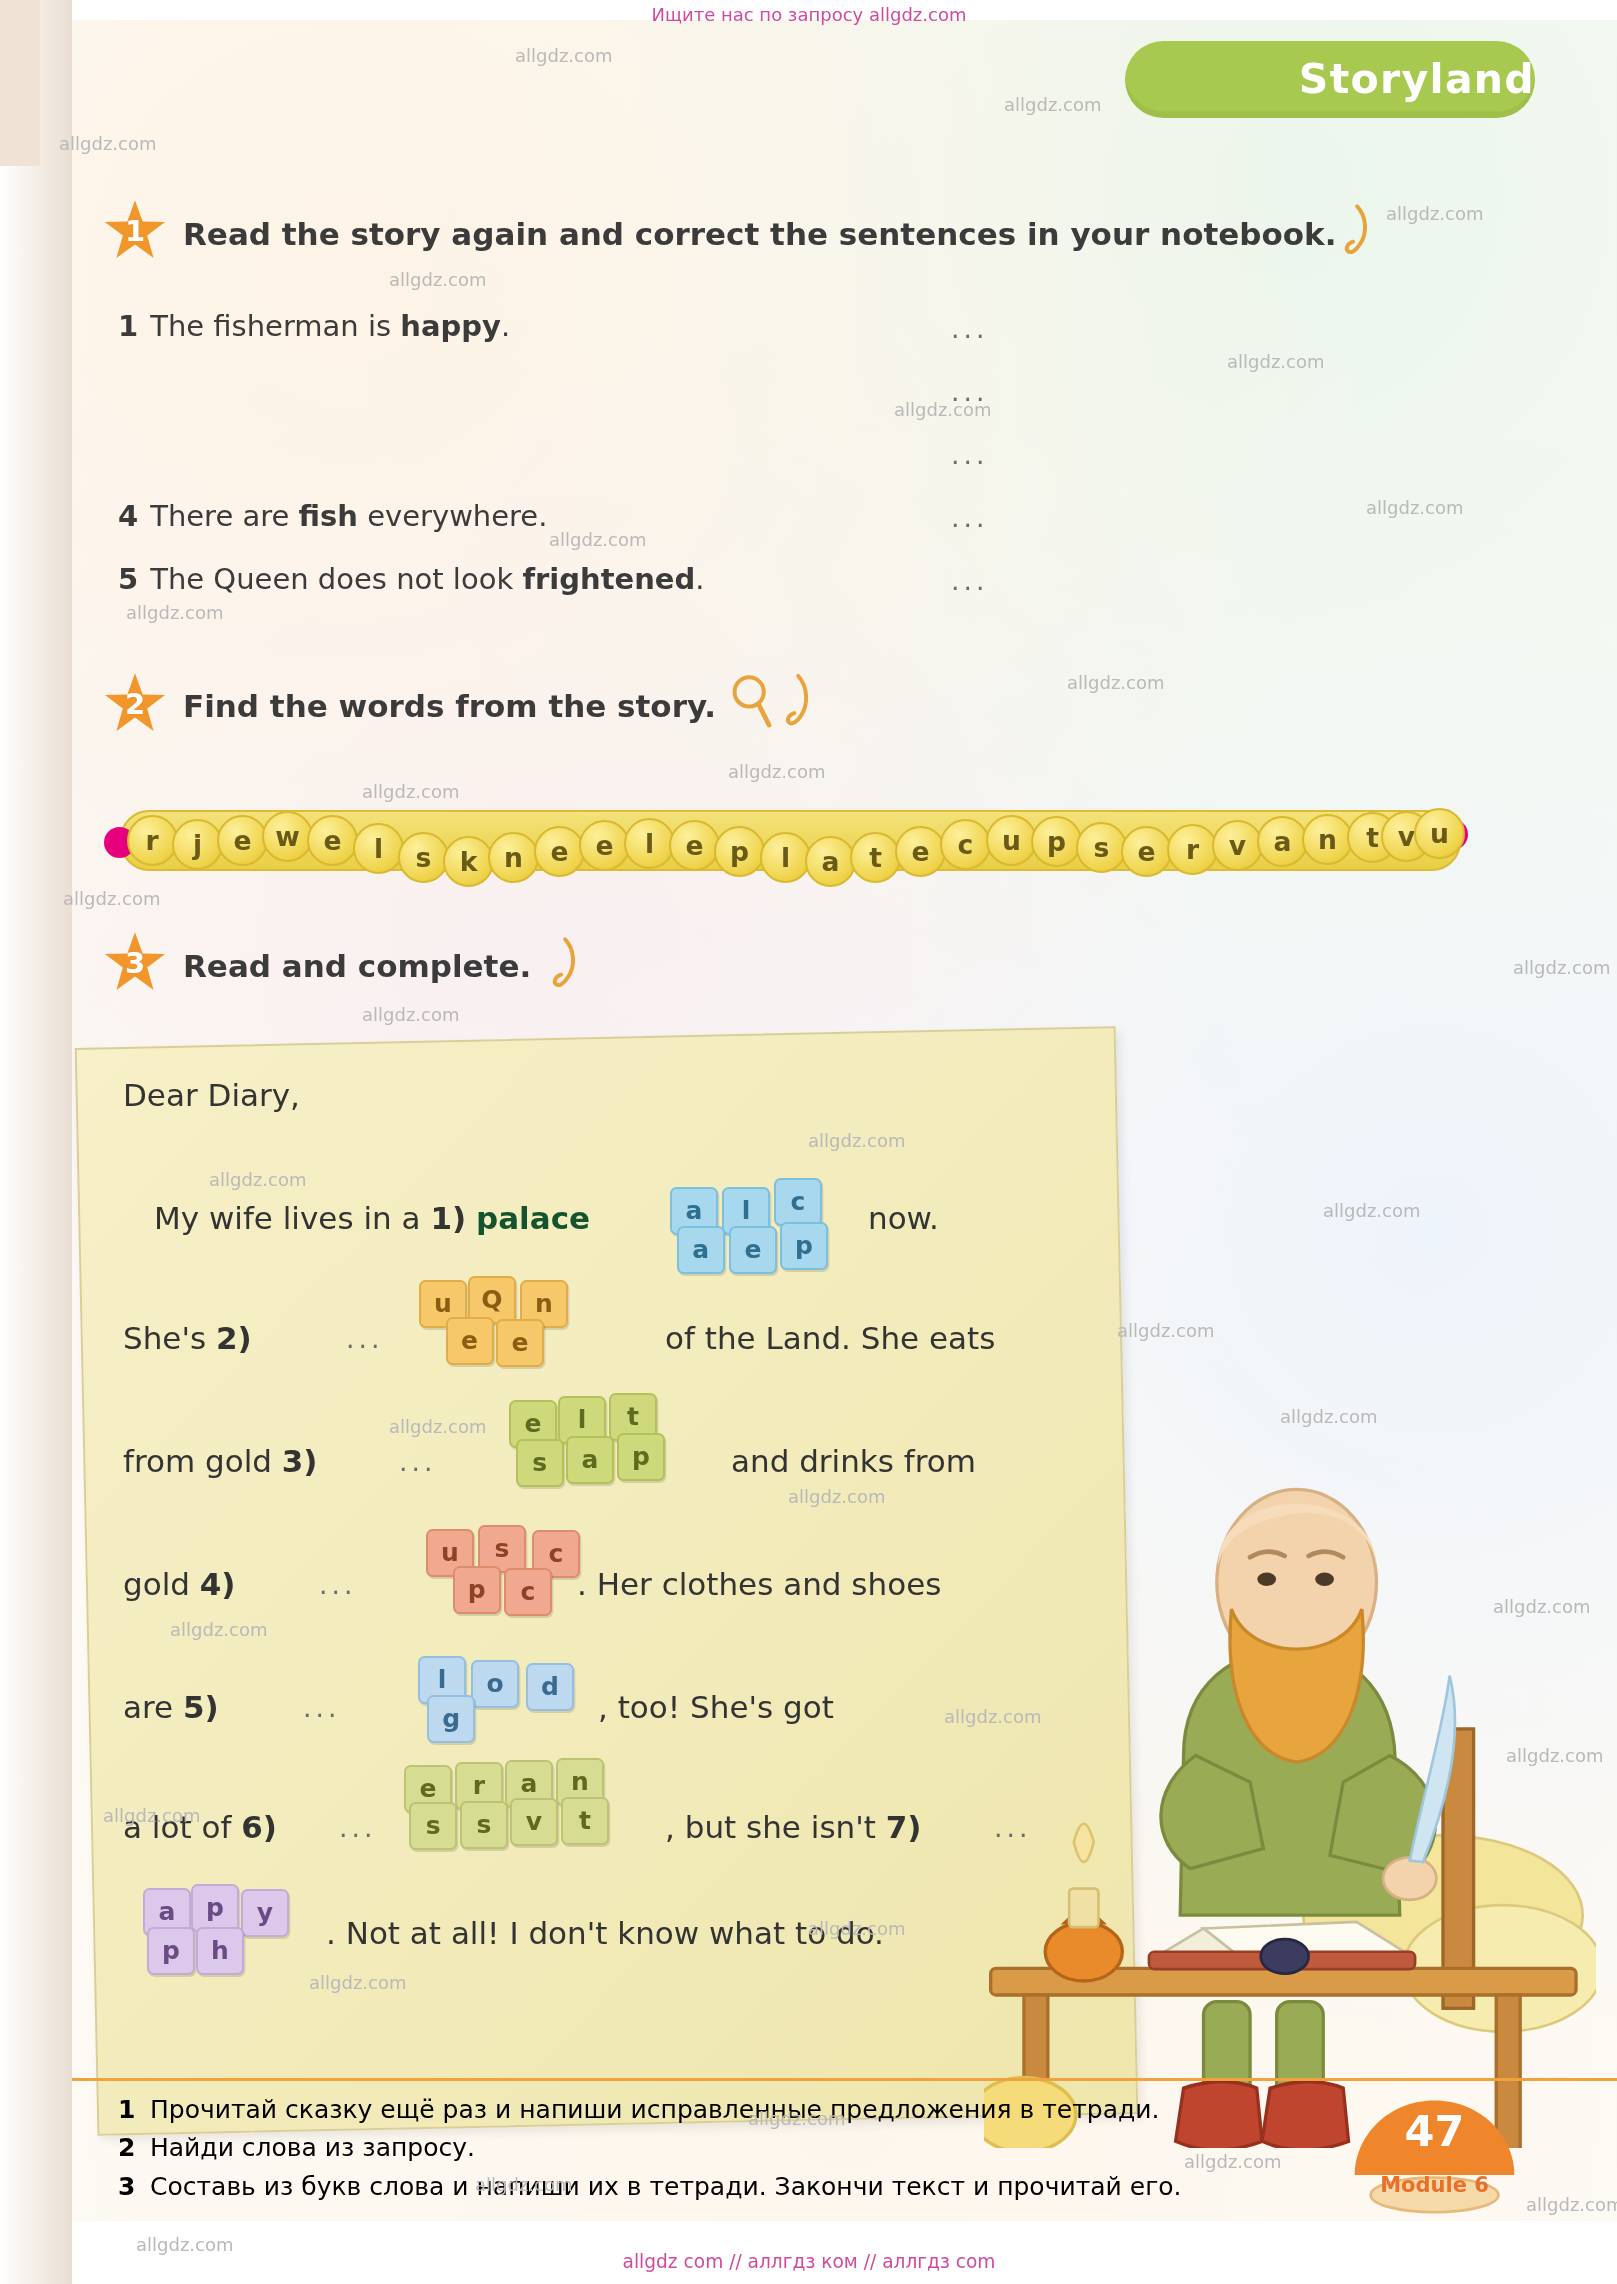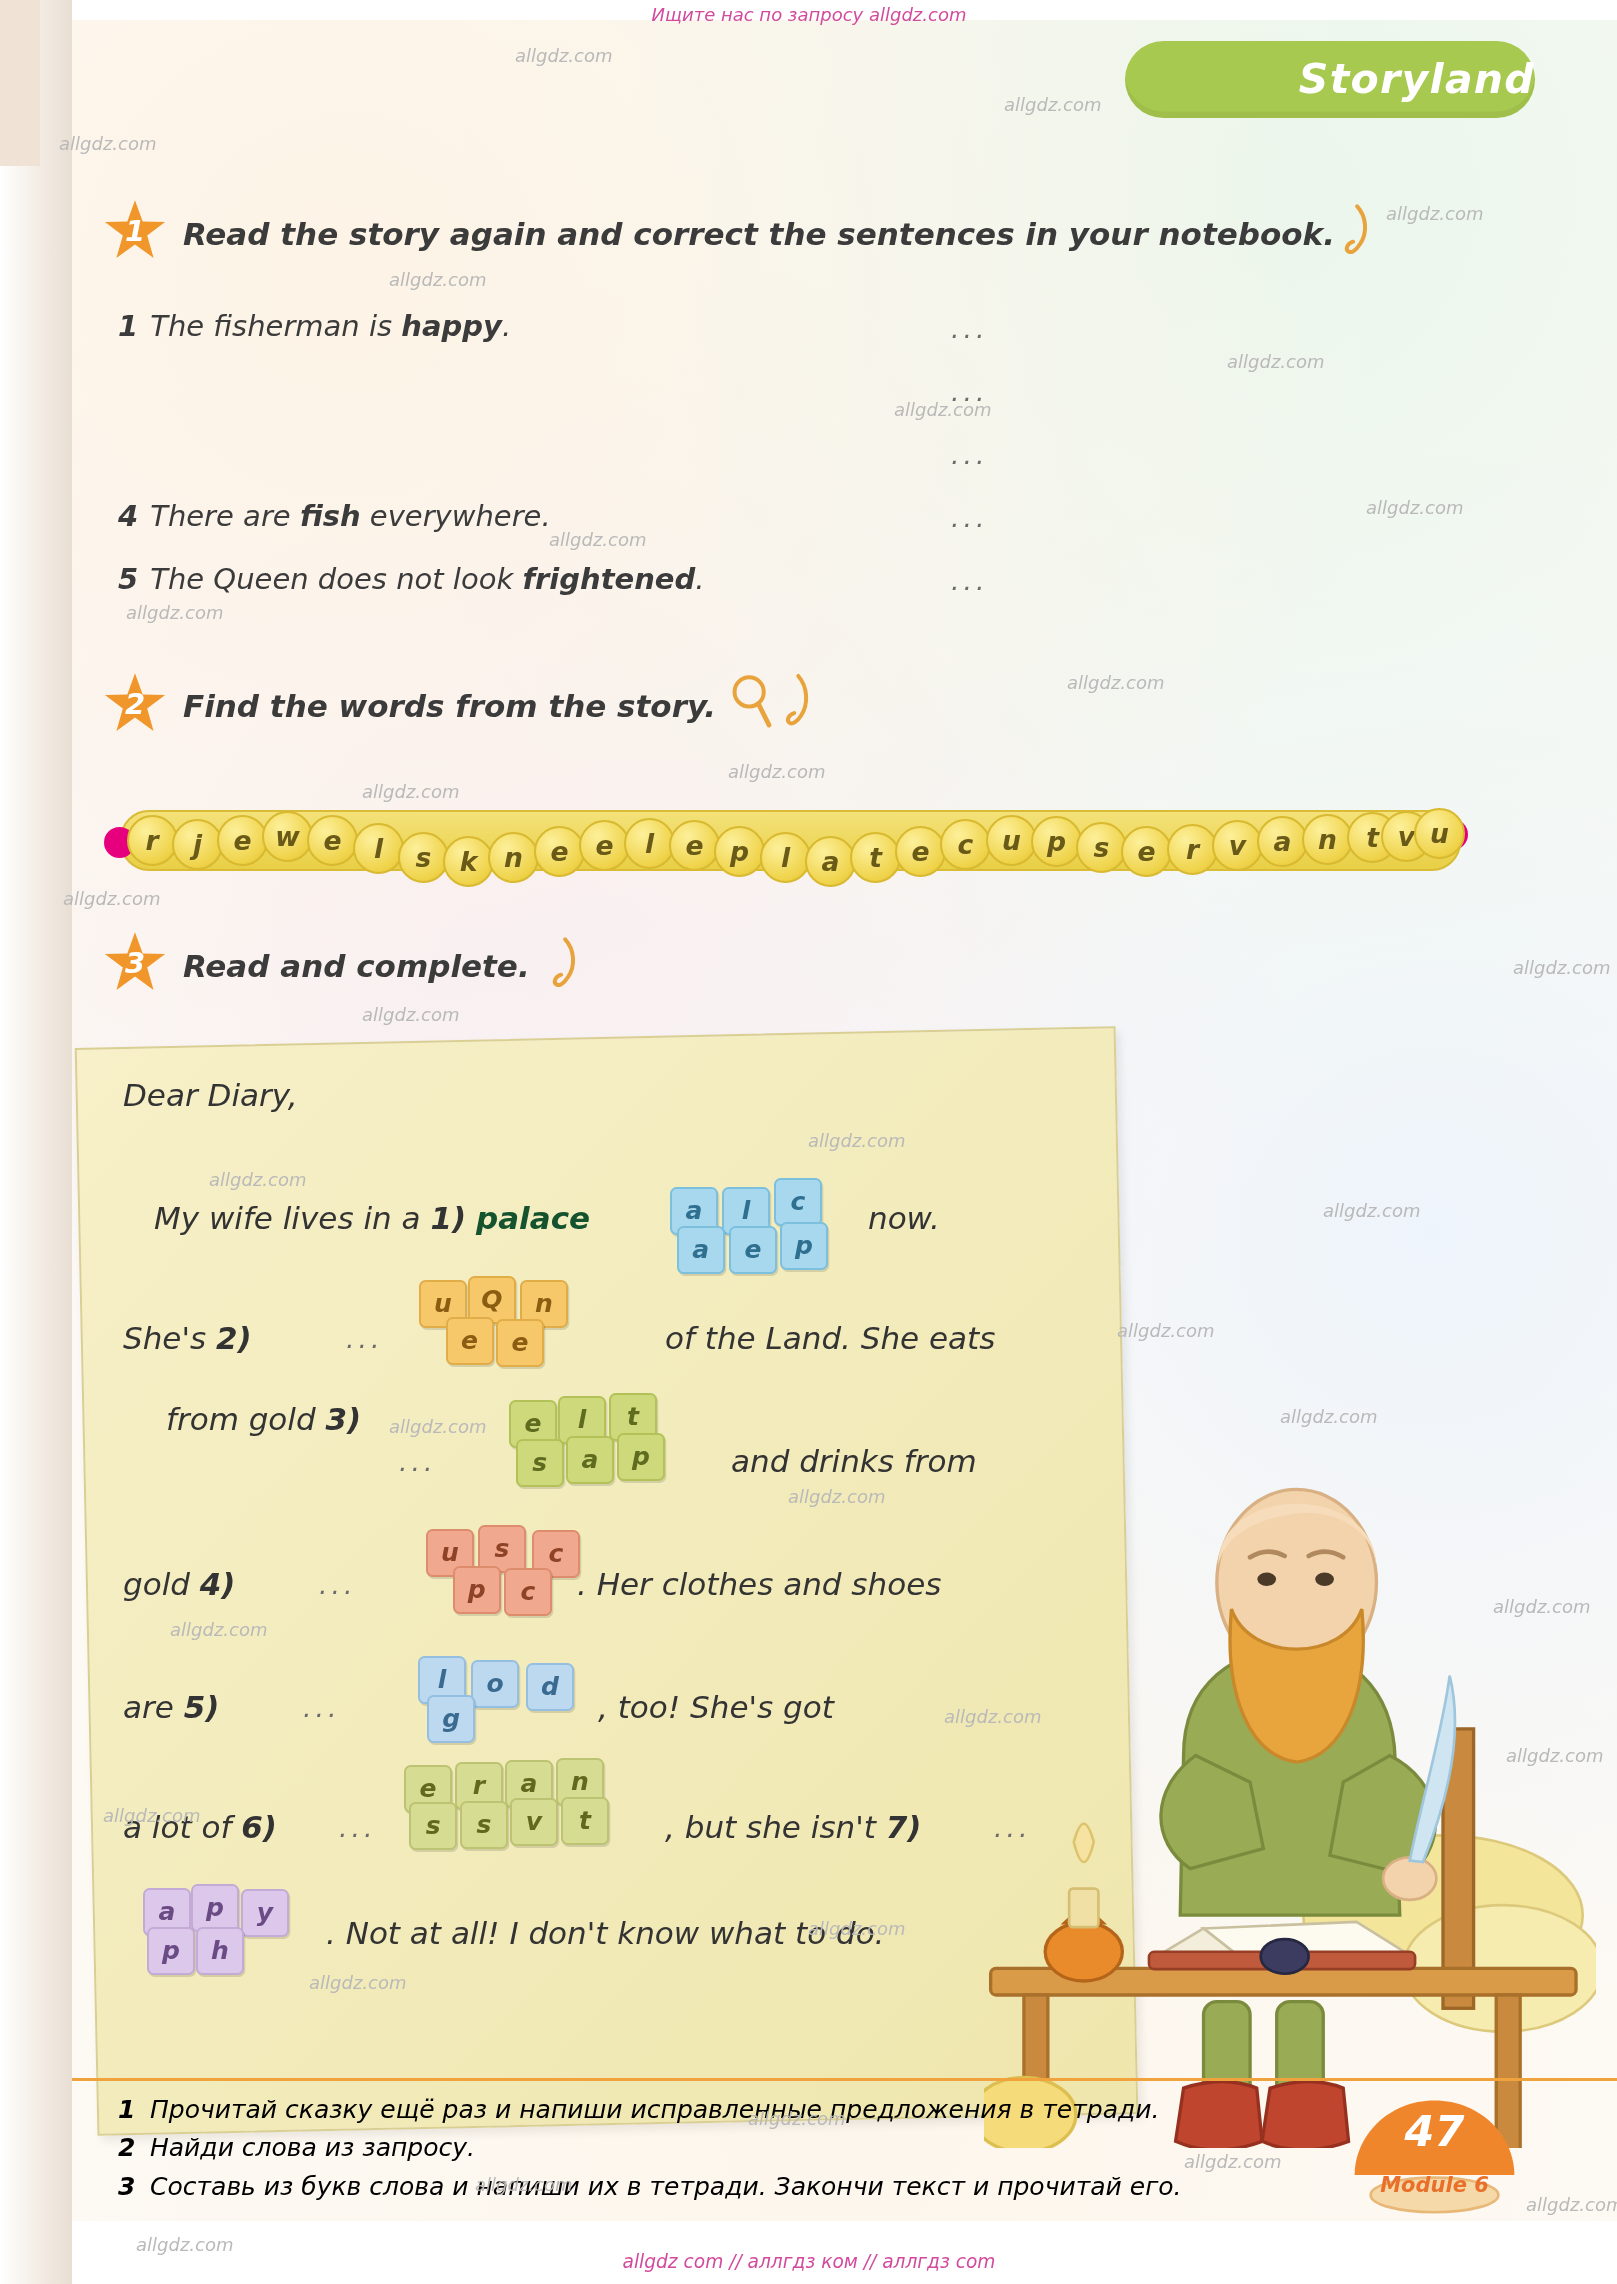--- a/index.html
+++ b/index.html
@@ -4,21 +4,21 @@
 <style>
   html,body{margin:0;padding:0;}
   body{
     width:1618px;height:2284px;
     background:#ffffff;
     font-family:"DejaVu Sans", sans-serif;
     position:relative;
     overflow:hidden;
   }
   .page{
-    position:absolute;left:0;top:0;width:1618px;height:2284px;font-style:italic;
+    position:absolute;left:0;top:0;width:1618px;height:2284px;
   }
   
   .page-bg{
     position:absolute;left:70px;top:20px;width:1548px;height:2201px;
     background:
       radial-gradient(circle at 18% 12%, #fdf3e6 0%, rgba(253,243,230,0) 45%),
       radial-gradient(circle at 78% 8%, #eaf6ec 0%, rgba(234,246,236,0) 40%),
       radial-gradient(circle at 30% 42%, #f6eef6 0%, rgba(246,238,246,0) 45%),
       radial-gradient(circle at 88% 55%, #eef4fb 0%, rgba(238,244,251,0) 45%),
       radial-gradient(circle at 50% 95%, #fdf6ec 0%, rgba(253,246,236,0) 50%),
@@ -301,21 +301,21 @@
   <div class="dots" style="left:346px;top:1323px;">...</div>
   <div class="diary-text" style="left:665px;top:1320px;">of the Land. She eats</div>
   <div style="position:absolute;left:419px;top:1280px;width:166px;height:100px;">
     <div class="tile orange" style="left:0px;top:0px;">u</div>
     <div class="tile orange" style="left:49px;top:-4px;">Q</div>
     <div class="tile orange" style="left:101px;top:0px;">n</div>
     <div class="tile orange" style="left:26.6px;top:37px;">e</div>
     <div class="tile orange" style="left:77px;top:39px;">e</div>
   </div>
 
-  <div class="diary-text" style="left:123px;top:1401px;margin-left:43px;">
+  <div class="diary-text" style="left:123px;top:1443px;">
     <span>from gold </span><b>3)</b>
   </div>
   <div class="dots" style="left:399px;top:1446px;">...</div>
   <div class="diary-text" style="left:731px;top:1443px;">and drinks from</div>
   <div style="position:absolute;left:509px;top:1400px;width:166px;height:100px;">
     <div class="tile green" style="left:0px;top:0px;">e</div>
     <div class="tile green" style="left:49px;top:-4px;">l</div>
     <div class="tile green" style="left:100px;top:-6.6px;">t</div>
     <div class="tile green" style="left:6.6px;top:39px;">s</div>
     <div class="tile green" style="left:57px;top:36px;">a</div>

